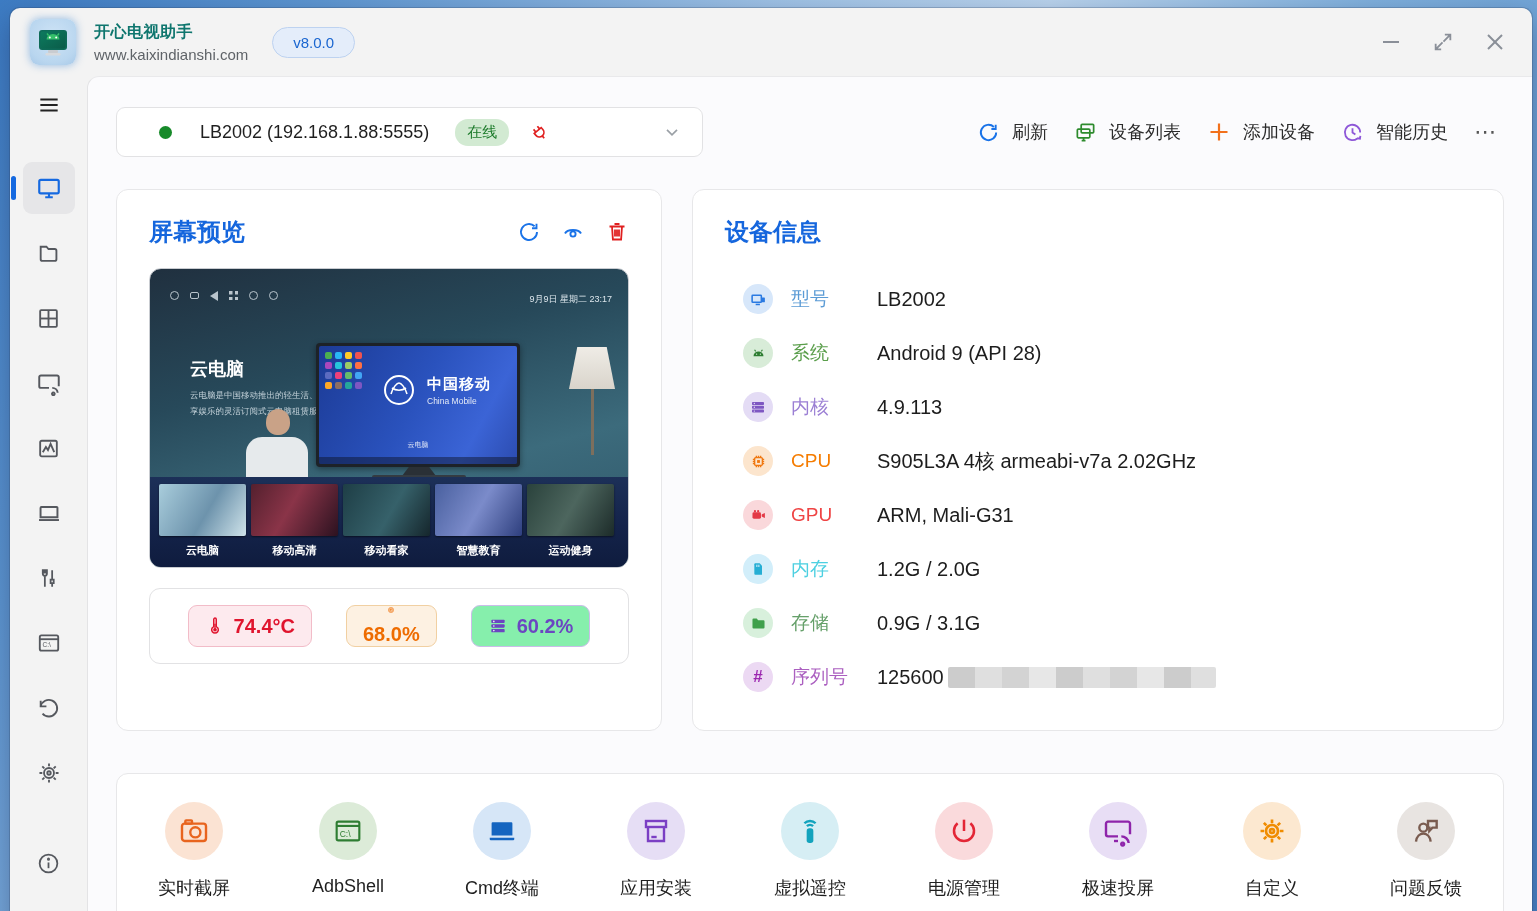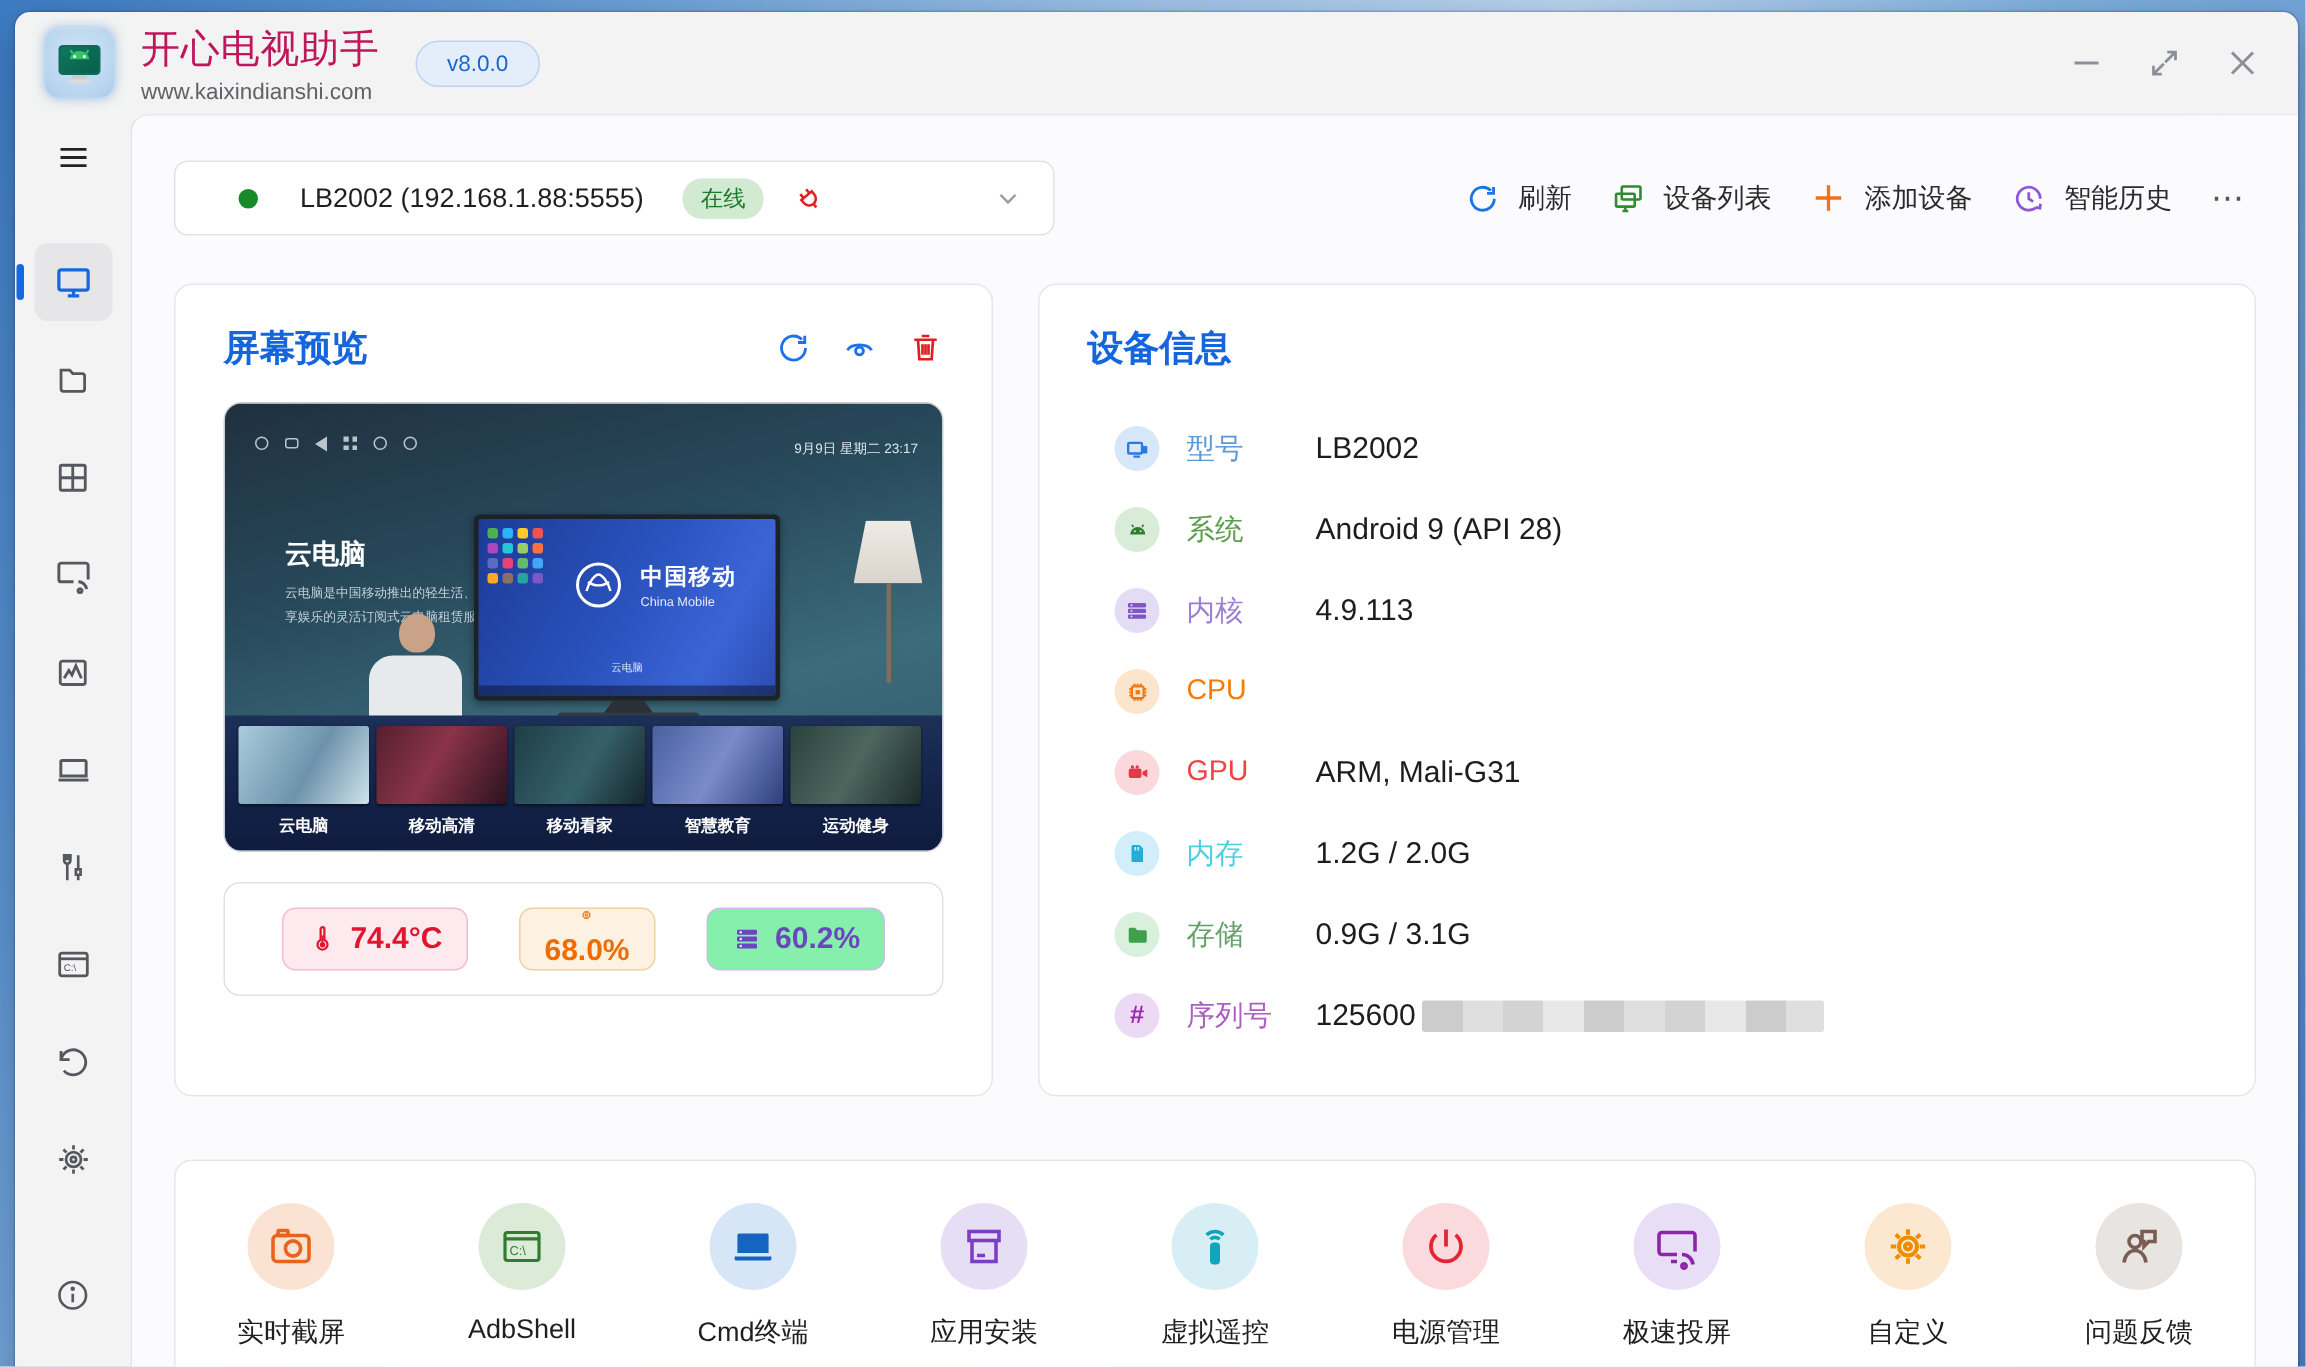--- a/index.html
+++ b/index.html
@@ -10,21 +10,21 @@
   .window { position:absolute; left:10px; top:8px; width:1522px; height:960px;
     background:#f3f3f3; border-radius:10px; overflow:hidden;
     box-shadow:0 0 0 1px rgba(40,60,90,.25), 0 10px 30px rgba(0,0,40,.30); }
 
   
   .titlebar { height:68px; display:flex; align-items:center; padding:0 16px; }
   .app-icon { width:46px; height:46px; border-radius:9px; margin-left:4px;
     background:radial-gradient(circle at 50% 40%, #cfe4f6 0%, #b9d6ef 70%, #a8c9e8 100%);
     display:flex; align-items:center; justify-content:center; box-shadow:0 0 8px rgba(120,170,220,.8); }
   .titles { margin-left:18px; }
-  .app-title { font-size:26px; font-weight:normal; color:#be185d; letter-spacing:.5px; }
+  .app-title { font-size:16px; font-weight:bold; color:#0f766e; letter-spacing:.5px; }
   .app-sub { font-size:15px; color:#5f6368; margin-top:3px; }
   .ver-badge { margin-left:24px; background:#e4edfa; border:1px solid #bdd2f0; color:#1a66d0;
     font-size:15px; padding:6px 20px; border-radius:17px; }
   .win-controls { margin-left:auto; display:flex; align-items:center; gap:30px; padding-right:10px; color:#8a8f98; }
   .win-controls .wc { width:22px; height:22px; display:flex; align-items:center; justify-content:center; cursor:pointer; }
 
   
   .body-row { position:absolute; top:68px; left:0; right:0; bottom:0; display:flex; }
   .sidebar { width:78px; display:flex; flex-direction:column; align-items:center; color:#4a4d52; }
   .side-item { width:52px; height:52px; display:flex; align-items:center; justify-content:center; cursor:pointer; }
@@ -525,20 +525,21 @@
             </div>
             <div class="info-row">
               <span class="row-ic ic-cpu">
                 <svg width="17" height="17" viewBox="0 0 24 24" fill="none" stroke="currentColor" stroke-width="2">
                     <rect x="6.5" y="6.5" width="11" height="11" rx="1.5"></rect>
                     <rect x="10" y="10" width="4" height="4" fill="currentColor" stroke="none"></rect>
                     <path d="M9 6.5V4M12 6.5V4M15 6.5V4M9 20v-2.5M12 20v-2.5M15 20v-2.5M6.5 9H4M6.5 12H4M6.5 15H4M20 9h-2.5M20 12h-2.5M20 15h-2.5"></path>
                   </svg>
               </span>
               <span class="row-label lb-cpu">CPU</span>
+              <span class="row-value">S905L3A 4核 armeabi-v7a 2.02GHz</span>
             </div>
             <div class="info-row">
               <span class="row-ic ic-gpu">
                 <svg width="17" height="17" viewBox="0 0 24 24" fill="currentColor">
                     <rect x="3.5" y="7.5" width="12" height="9" rx="2"></rect>
                     <path d="M16.5 10.5l4.5-2.2v7.4l-4.5-2.2z"></path>
                     <circle cx="7" cy="6" r="1.6"></circle>
                     <circle cx="11.5" cy="6" r="1.6"></circle>
                   </svg>
               </span>

